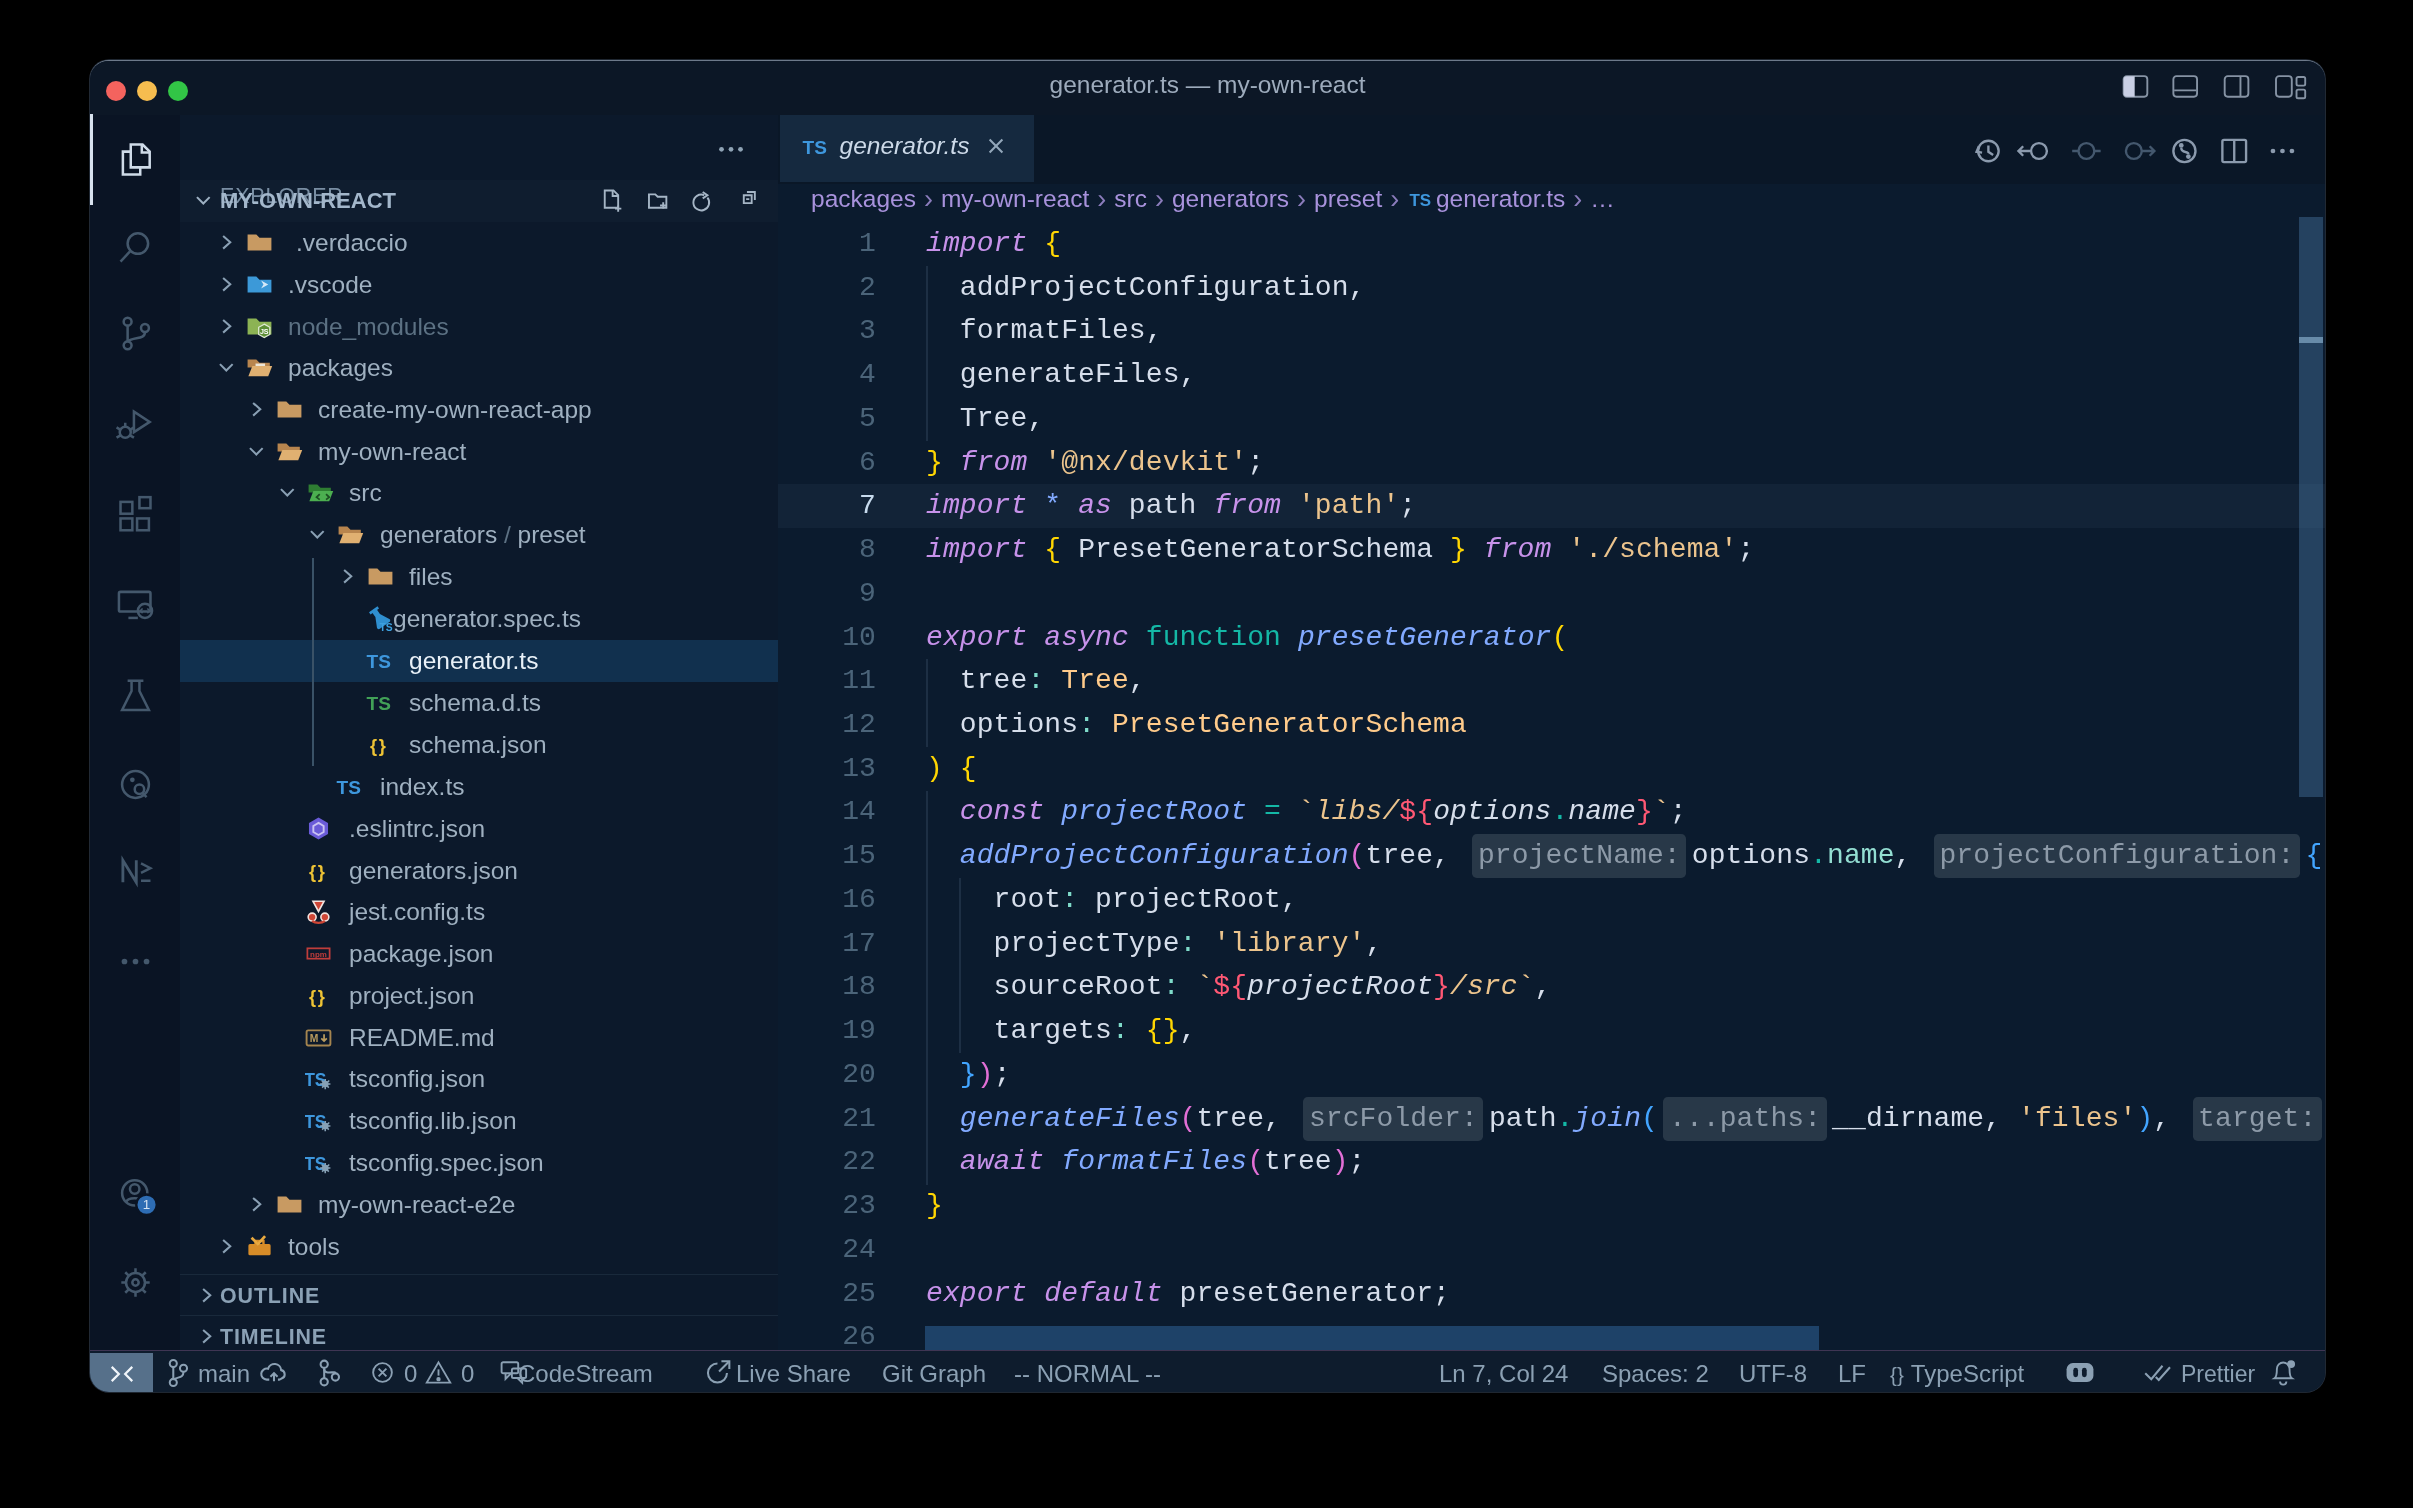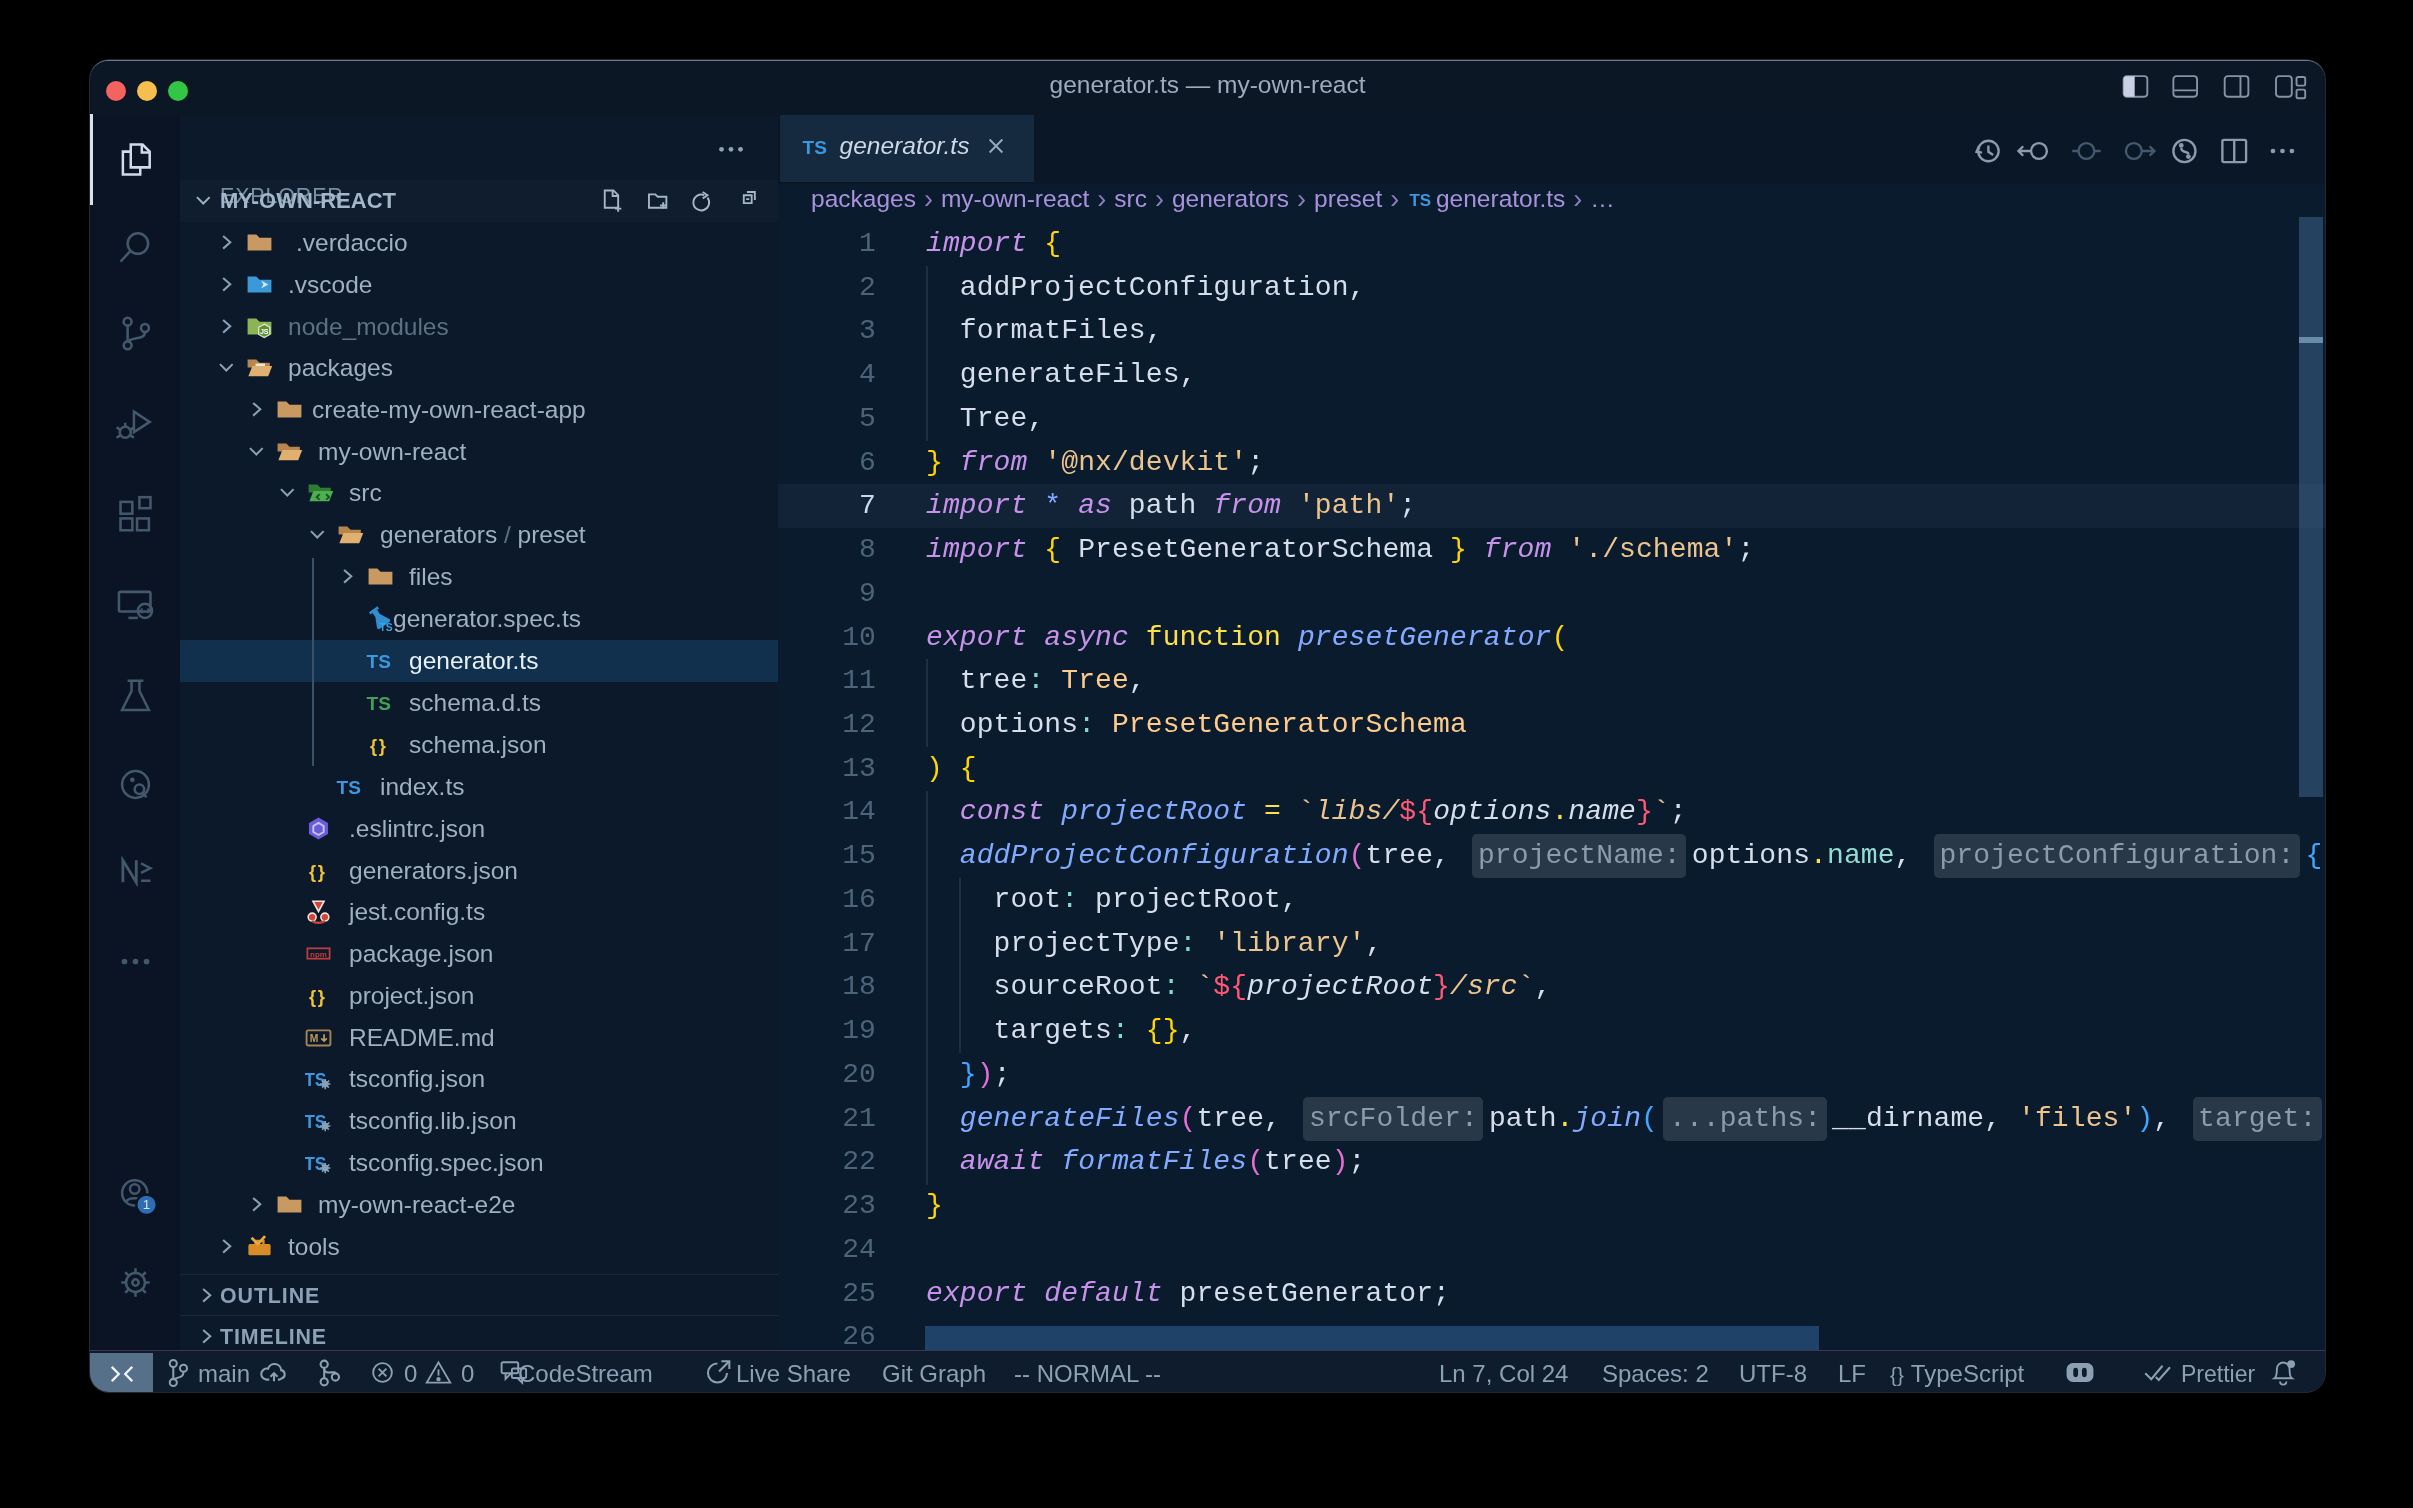--- a/index.html
+++ b/index.html
@@ -38,21 +38,21 @@
   #editor { left:688px; top:54px; width:1547px; height:1235px; background:#0b1b2e; }
   #tabbar { position:absolute; left:0; top:0; width:1547px; height:69px; background:#0a1727; }
   #tab { position:absolute; left:1.6px; top:0; width:254px; height:67px; background:#15293f; display:flex; align-items:center; } #tab > * { position:relative; top:-2.4px; }
   #breadcrumbs { position:absolute; left:33px; top:65px; width:1423px; height:38px; display:flex; align-items:center; font-size:24.5px; color:#a892dc; white-space:pre; }
   
   #code { position:absolute; left:0; top:107px; width:1547px; height:1128px; overflow:hidden; }
   .cl { position:absolute; left:148px; width:1740px; height:44px; font-family:"Liberation Mono", monospace; font-size:28px; letter-spacing:0.1px; line-height:44px; white-space:pre; color:#d6deeb; }
   .ln { position:absolute; width:98px; text-align:right; font-family:"Liberation Mono", monospace; font-size:28px; letter-spacing:0.1px; line-height:44px; color:#4b6479; }
   .cl span { }
   .k { color:#c792ea; font-style:italic; }
-  .kk { color:#fde047; }
+  .kk { color:#14b8a6; }
   .fn { color:#82aaff; font-style:italic; }
   .bl { color:#82aaff; }
   .t { color:#ffcb8b; }
   .s { color:#ecc48d; }
   .si { color:#ecc48d; font-style:italic; }
   .c { color:#7fdbca; }
   .b1 { color:#ffd602; }
   .b2 { color:#e26fd6; }
   .b3 { color:#42a5ff; }
   .r { color:#ff5874; }
@@ -279,21 +279,21 @@
       <div class="chev" style="left:66px">
           <svg viewBox="0 0 26 26">
             <path d="M9 5l9 8-9 8" fill="none" stroke="#8aa0b4" stroke-width="2.6"></path>
           </svg>
         </div>
       <div class="ficon" style="left:96px">
           <svg viewBox="0 0 34 34">
             <path d="M2 7h11l4 4h15v16H2z" fill="#c89a62"></path>
           </svg>
         </div>
-      <div class="lbl" style="left:132px">create-my-own-react-app</div>
+      <div class="lbl" style="left:138px">create-my-own-react-app</div>
     </div>
     <div class="row" style="top:316px">
       <div class="chev" style="left:66px">
           <svg viewBox="0 0 26 26">
             <path d="M5 9l8 8 8-8" fill="none" stroke="#8aa0b4" stroke-width="2.6"></path>
           </svg>
         </div>
       <div class="ficon" style="left:96px">
           <svg viewBox="0 0 34 34">
             <path d="M2 7h11l4 4h13v6H2z" fill="#b8854e"></path>

